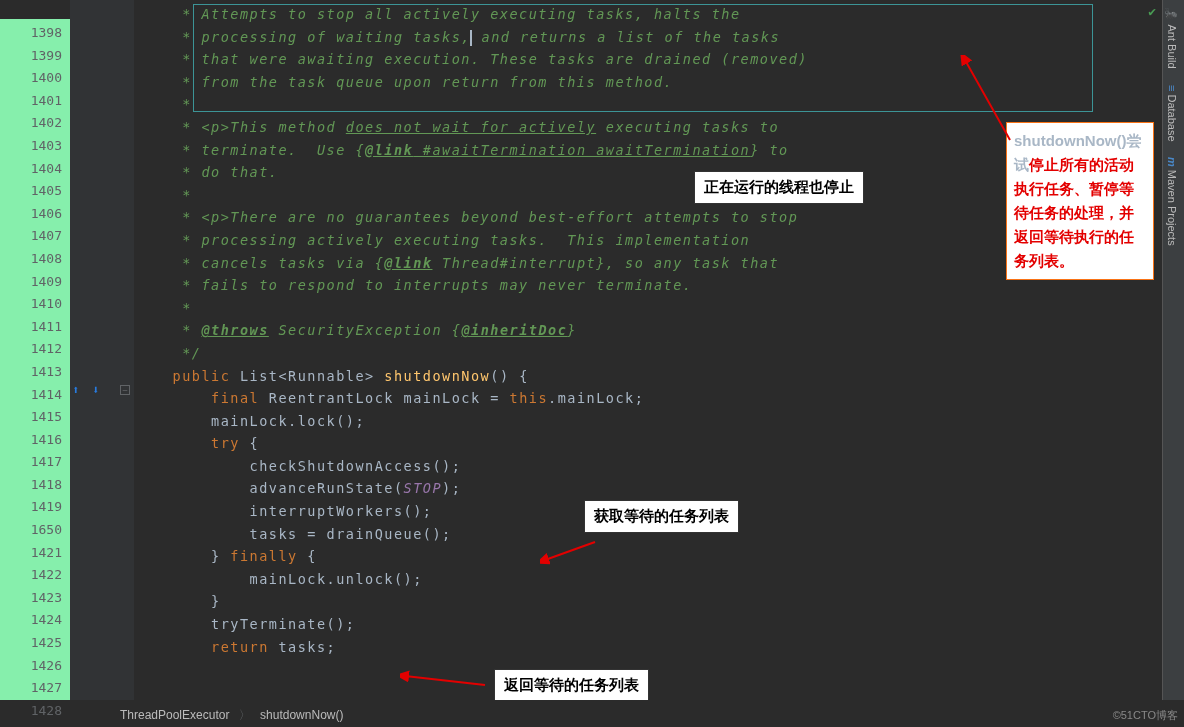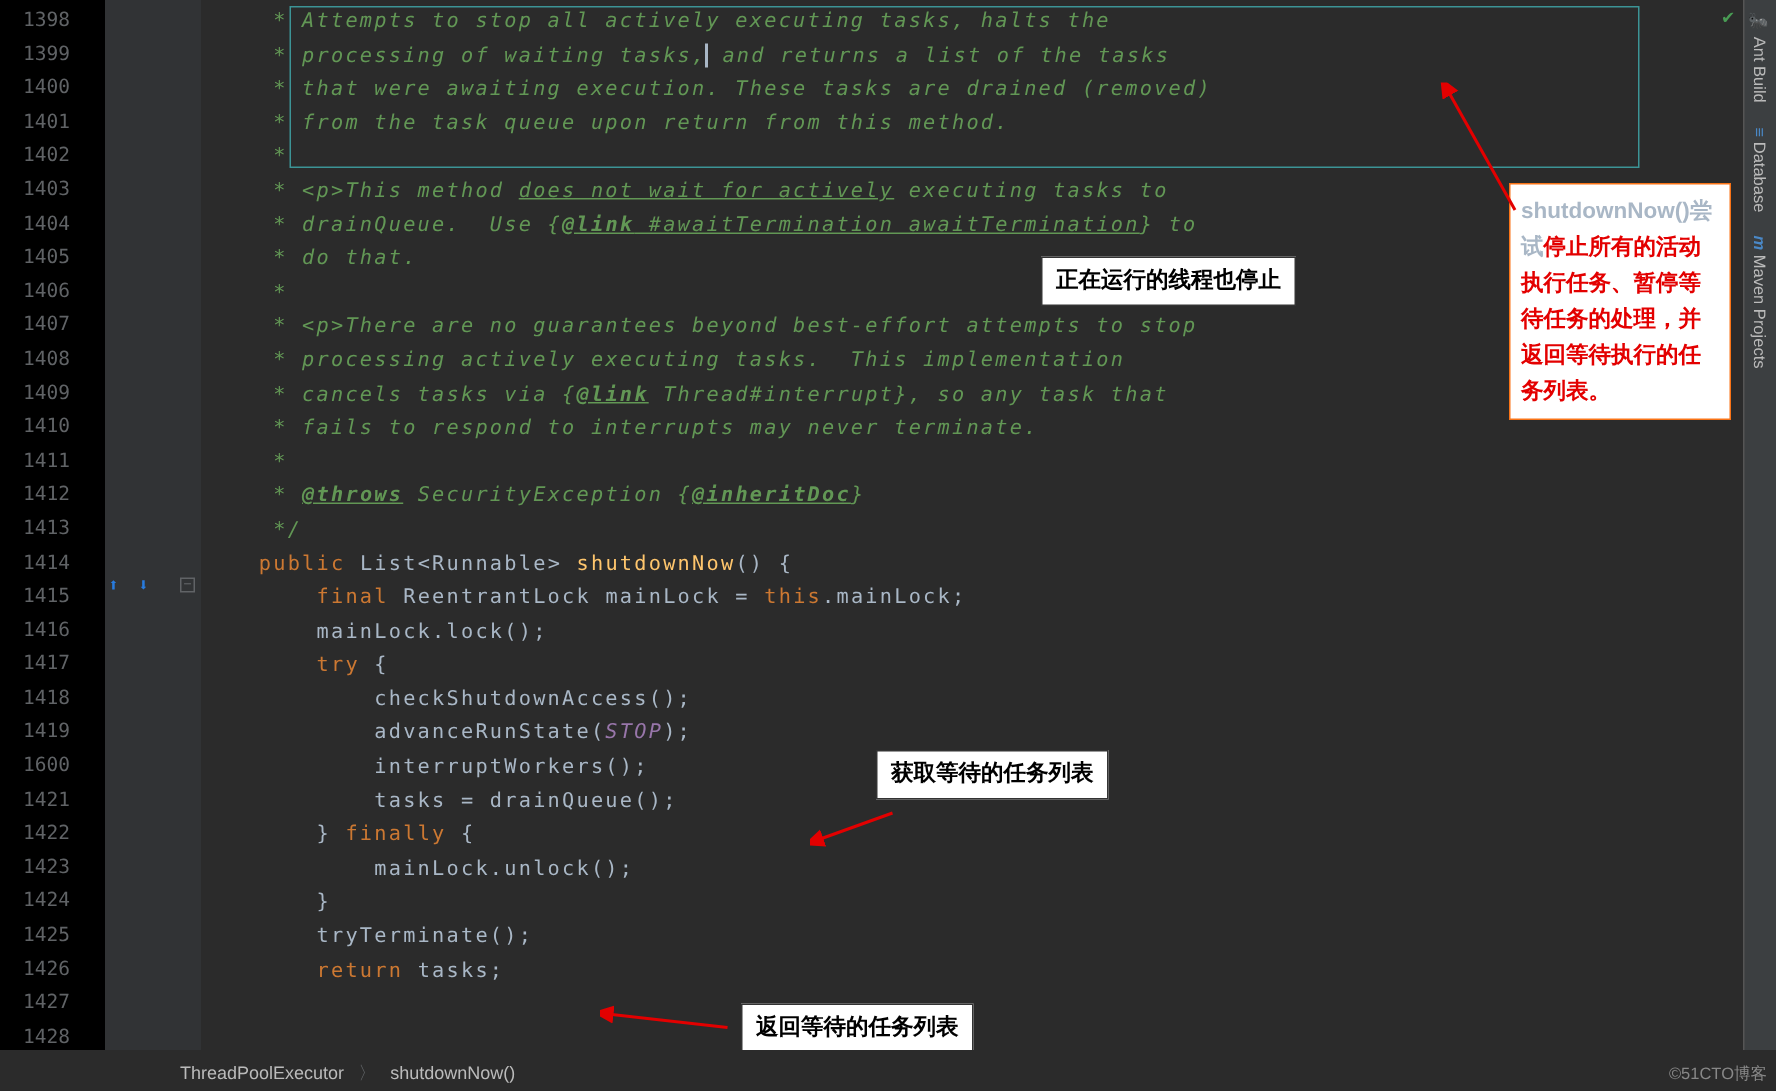--- a/index.html
+++ b/index.html
@@ -13,28 +13,29 @@
   height: 727px;
   position: relative;
 }
 .editor-area {
   display: flex;
   height: 700px;
   width: 1158px;
 }
 .gutter {
   width: 70px;
-  background: #000000;
-  text-align: center;
+  background: #86efac;
+  text-align: right;
   padding-right: 8px;
   color: #606366;
   font-size: 13px;
   line-height: 22.6px;
   padding-top: 3px;
   user-select: none;
+  margin-top: 19px;
 }
 .gutter-icons {
   width: 50px;
   background: #313335;
   position: relative;
 }
 .run-marker {
   position: absolute;
   top: 383px;
   left: 2px;
@@ -194,21 +195,21 @@
       <div>1410</div>
       <div>1411</div>
       <div>1412</div>
       <div>1413</div>
       <div>1414</div>
       <div>1415</div>
       <div>1416</div>
       <div>1417</div>
       <div>1418</div>
       <div>1419</div>
-      <div>1600</div>
+      <div>1650</div>
       <div>1421</div>
       <div>1422</div>
       <div>1423</div>
       <div>1424</div>
       <div>1425</div>
       <div>1426</div>
       <div>1427</div>
       <div>1428</div>
   </div>
   <div class="gutter-icons">
@@ -219,21 +220,21 @@
     <div class="fold-marker">−</div>
   </div>
   <div class="code-area">
     <div class="highlight-box"></div>
     <div class="code-line"><span class="comment">     * Attempts to stop all actively executing tasks, halts the</span></div>
     <div class="code-line"><span class="comment">     * processing of waiting tasks,</span><span class="cursor"></span><span class="comment"> and returns a list of the tasks</span></div>
     <div class="code-line"><span class="comment">     * that were awaiting execution. These tasks are drained (removed)</span></div>
     <div class="code-line"><span class="comment">     * from the task queue upon return from this method.</span></div>
     <div class="code-line"><span class="comment">     *</span></div>
     <div class="code-line"><span class="comment">     * &lt;p&gt;This method </span><span class="comment underline-wavy">does not wait for actively</span><span class="comment"> executing tasks to</span></div>
-    <div class="code-line"><span class="comment">     * drainQueue.  Use {</span><span class="doc-tag">@link</span><span class="comment underline-wavy"> #awaitTermination awaitTermination</span><span class="comment">} to</span></div>
+    <div class="code-line"><span class="comment">     * terminate.  Use {</span><span class="doc-tag">@link</span><span class="comment underline-wavy"> #awaitTermination awaitTermination</span><span class="comment">} to</span></div>
     <div class="code-line"><span class="comment">     * do that.</span></div>
     <div class="code-line"><span class="comment">     *</span></div>
     <div class="code-line"><span class="comment">     * &lt;p&gt;There are no guarantees beyond best-effort attempts to stop</span></div>
     <div class="code-line"><span class="comment">     * processing actively executing tasks.  This implementation</span></div>
     <div class="code-line"><span class="comment">     * cancels tasks via {</span><span class="doc-tag">@link</span><span class="comment"> Thread#interrupt</span><span class="comment">}, so any task that</span></div>
     <div class="code-line"><span class="comment">     * fails to respond to interrupts may never terminate.</span></div>
     <div class="code-line"><span class="comment">     *</span></div>
     <div class="code-line"><span class="comment">     * </span><span class="doc-tag">@throws</span><span class="comment"> SecurityException {</span><span class="doc-tag">@inheritDoc</span><span class="comment">}</span></div>
     <div class="code-line"><span class="comment">     */</span></div>
     <div class="code-line">    <span class="keyword">public</span><span> List&lt;Runnable&gt; </span><span class="method">shutdownNow</span><span>() {</span></div>

